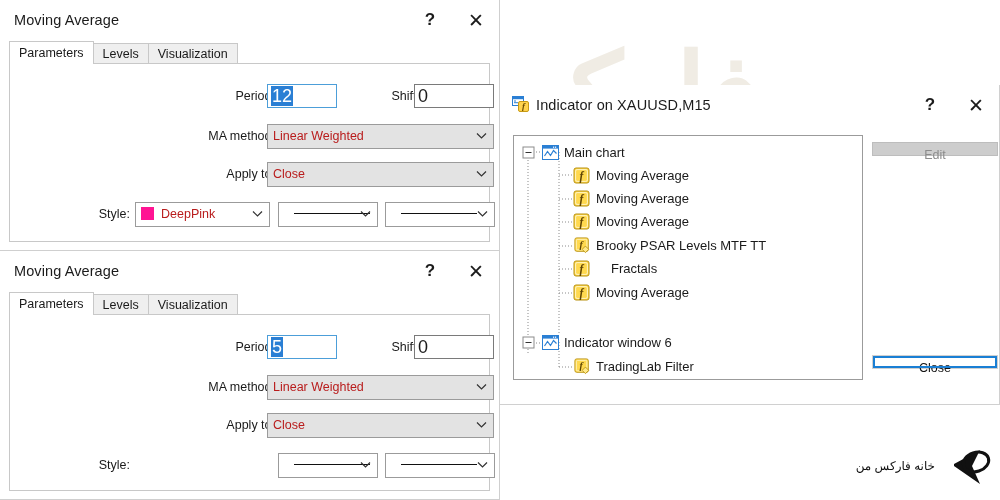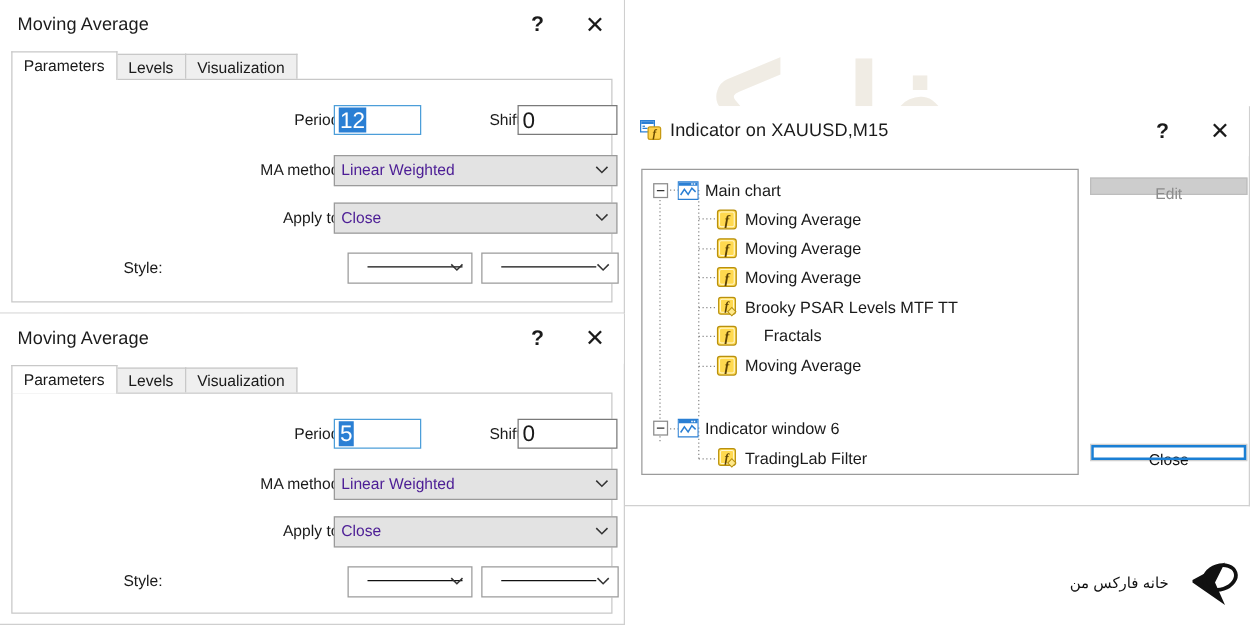--- a/index.html
+++ b/index.html
@@ -47,21 +47,21 @@
   .lbl{position:absolute;text-align:right;font-size:12.5px;color:#1a1a1a;
        line-height:24px;white-space:nowrap;}
 
   .txtbox{position:absolute;height:24px;box-sizing:border-box;background:#fff;
           border:1px solid #7a7a7a;font-size:18px;color:#1a1a1a;
           line-height:22px;padding:0 3px;overflow:hidden;white-space:nowrap;}
   .txtbox.focused{border:1px solid #4c9ed9;}
   .sel-text{background:#2a7fd4;color:#ffffff;padding:0 1px;}
 
   .combo{position:absolute;height:25px;box-sizing:border-box;background:#e3e3e3;
-         border:1px solid #9b9b9b;font-size:12.5px;color:#4c1d95;line-height:23px;
+         border:1px solid #9b9b9b;font-size:12.5px;color:#b91c1c;line-height:23px;
          padding-left:5px;white-space:nowrap;overflow:hidden;cursor:default;}
   .combo.white{background:#ffffff;border:1px solid #9b9b9b;}
 
   .swatch{display:inline-block;width:13px;height:13px;vertical-align:-2px;
           margin-right:7px;border:0;}
   .lineglyph{display:inline-block;width:76px;height:1px;background:#111;
              vertical-align:4px;margin-left:10px;}
 
   .chev-svg{position:absolute;right:6px;top:7px;}
 
@@ -133,20 +133,26 @@
       <div class="combo" style="left:257px;width:227px;">
         <span>Close</span>
         <svg class="chev-svg" width="11" height="8" viewBox="0 0 11 8">
             <path d="M1 1.5 L5.5 6 L10 1.5" fill="none" stroke="#333" stroke-width="1.2"></path>
           </svg>
       </div>
     </div>
 
     <div class="row" style="top:138px;">
       <div class="lbl" style="left:20px;width:100px;">Style:</div>
+      <div class="combo white" style="left:125px;width:135px;">
+        <span class="swatch" style="background:#ff1493"></span><span>DeepPink</span>
+        <svg class="chev-svg" width="11" height="8" viewBox="0 0 11 8">
+            <path d="M1 1.5 L5.5 6 L10 1.5" fill="none" stroke="#333" stroke-width="1.2"></path>
+          </svg>
+      </div>
       <div class="combo white" style="left:268px;width:100px;">
         <span class="lineglyph"></span>
         <svg class="chev-svg" width="11" height="8" viewBox="0 0 11 8">
             <path d="M1 1.5 L5.5 6 L10 1.5" fill="none" stroke="#333" stroke-width="1.2"></path>
           </svg>
       </div>
       <div class="combo white" style="left:375px;width:110px;">
         <span class="lineglyph"></span>
         <svg class="chev-svg" width="11" height="8" viewBox="0 0 11 8">
             <path d="M1 1.5 L5.5 6 L10 1.5" fill="none" stroke="#333" stroke-width="1.2"></path>

